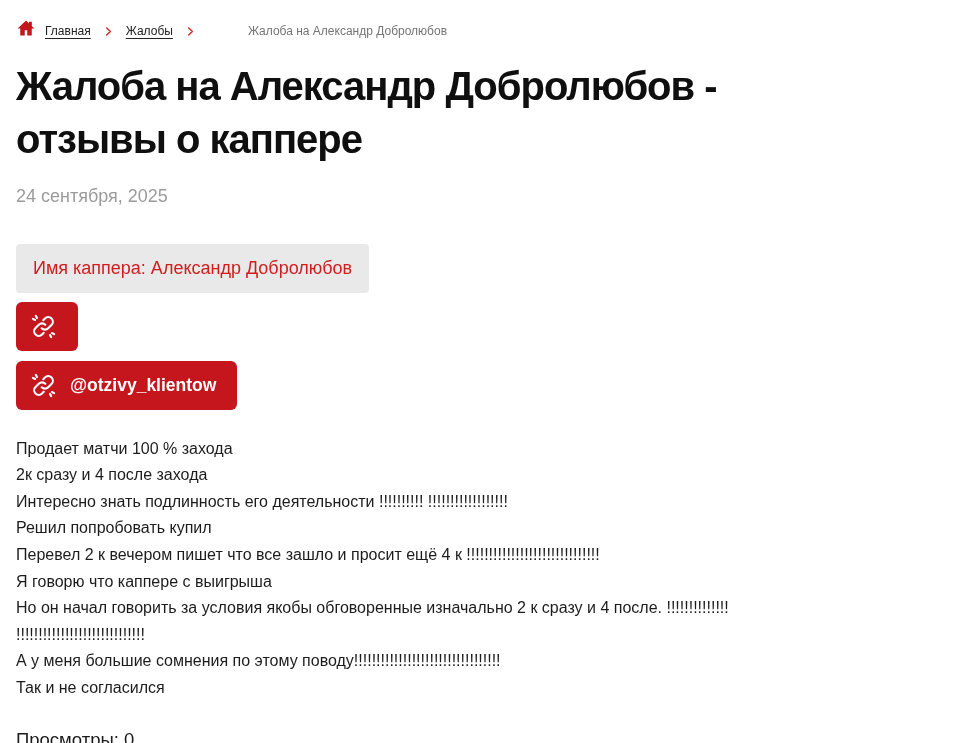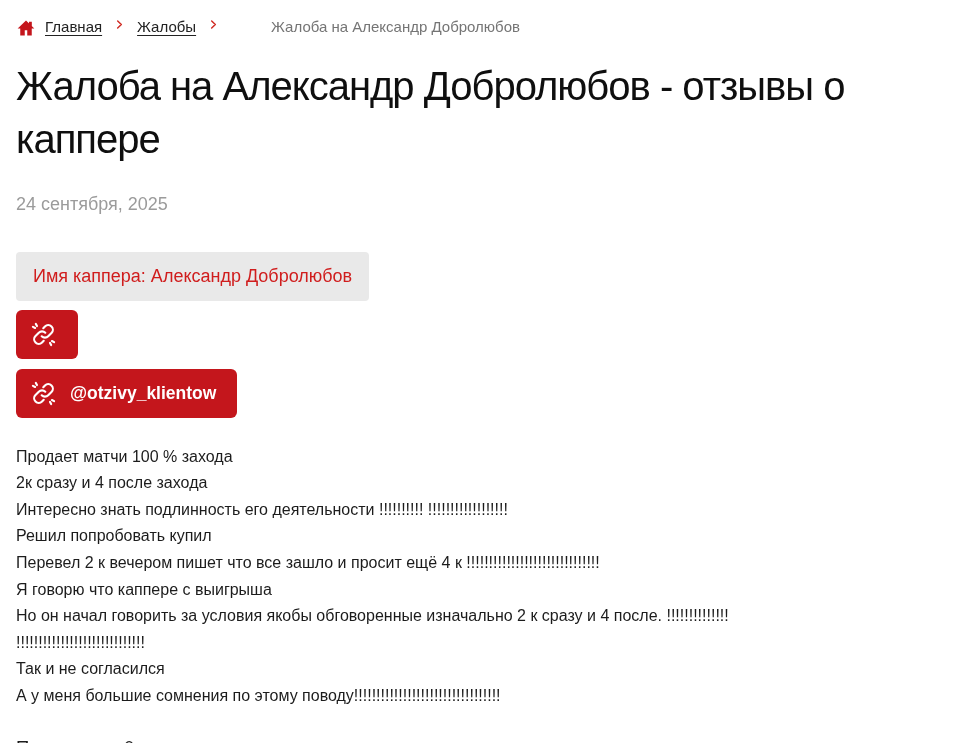--- a/index.html
+++ b/index.html
@@ -13,34 +13,34 @@
   *{margin:0;padding:0;box-sizing:border-box;}
   html,body{background:#fff;}
   body{
     width:962px;height:743px;overflow:hidden;
     font-family:"Liberation Sans","DejaVu Sans",sans-serif;
     color:var(--text);
   }
   .container{padding:18px 16px 0 16px;}
 
   
-  .breadcrumb{display:flex;align-items:flex-start;gap:9px;font-size:15px;}
+  .breadcrumb{display:flex;align-items:flex-end;gap:9px;font-size:12px;}
   .breadcrumb .home-ic{display:inline-flex;align-items:center;}
   .breadcrumb a{color:#222;text-decoration:underline;text-underline-offset:3px;cursor:pointer;}
   .breadcrumb .sep{display:inline-flex;align-items:center;margin:0 3px;}
   .breadcrumb .current{color:var(--crumb-gray);margin-left:40px;}
 
   
   h1.title{
     margin-top:22px;
-    font-size:40px;line-height:1.32;font-weight:400;color:#0f0f0f;
+    font-size:40px;line-height:1.32;font-weight:700;color:#0f0f0f;
     letter-spacing:-1px;max-width:860px;
   }
 
-  .date{margin-top:28px;font-size:18px;color:var(--gray-text);}
+  .date{margin-top:20px;font-size:18px;color:var(--gray-text);}
 
   
   .capper-badge{
     display:inline-block;margin-top:37px;
     background:var(--box-bg);border-radius:4px;
     padding:14px 17px;font-size:18px;color:var(--red-text);
   }
 
   
   .links{margin-top:9px;display:flex;flex-direction:column;align-items:flex-start;gap:10px;}
@@ -119,20 +119,20 @@
   
   <div class="body-text">
     <div>Продает матчи 100 % захода</div>
     <div>2к сразу и 4 после захода</div>
     <div>Интересно знать подлинность его деятельности !!!!!!!!!! !!!!!!!!!!!!!!!!!!</div>
     <div>Решил попробовать купил</div>
     <div>Перевел 2 к вечером пишет что все зашло и просит ещё 4 к !!!!!!!!!!!!!!!!!!!!!!!!!!!!!!</div>
     <div>Я говорю что каппере с выигрыша</div>
     <div>Но он начал говорить за условия якобы обговоренные изначально 2 к сразу и 4 после. !!!!!!!!!!!!!!</div>
     <div>!!!!!!!!!!!!!!!!!!!!!!!!!!!!!</div>
+    <div>А у меня большие сомнения по этому поводу!!!!!!!!!!!!!!!!!!!!!!!!!!!!!!!!!</div>
     <div>Так и не согласился</div>
-    <div>А у меня большие сомнения по этому поводу!!!!!!!!!!!!!!!!!!!!!!!!!!!!!!!!!</div>
   </div>
 
   
   <div class="views">Просмотры: 0</div>
 
 </div>
 
 </body></html>

